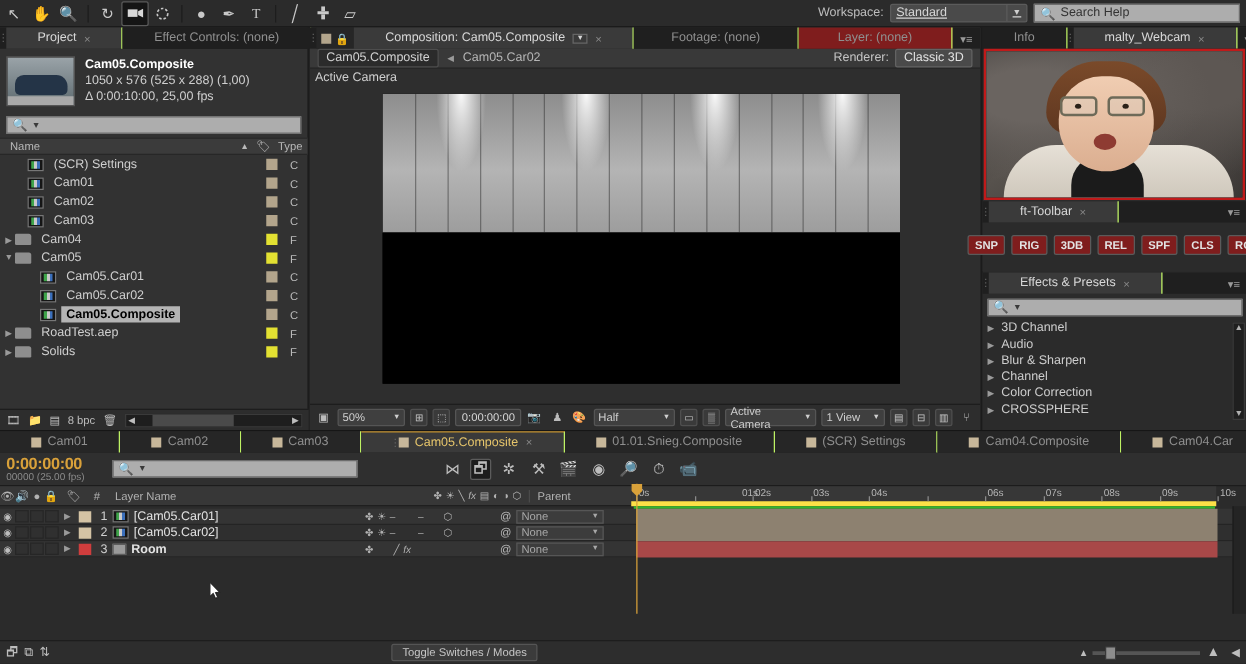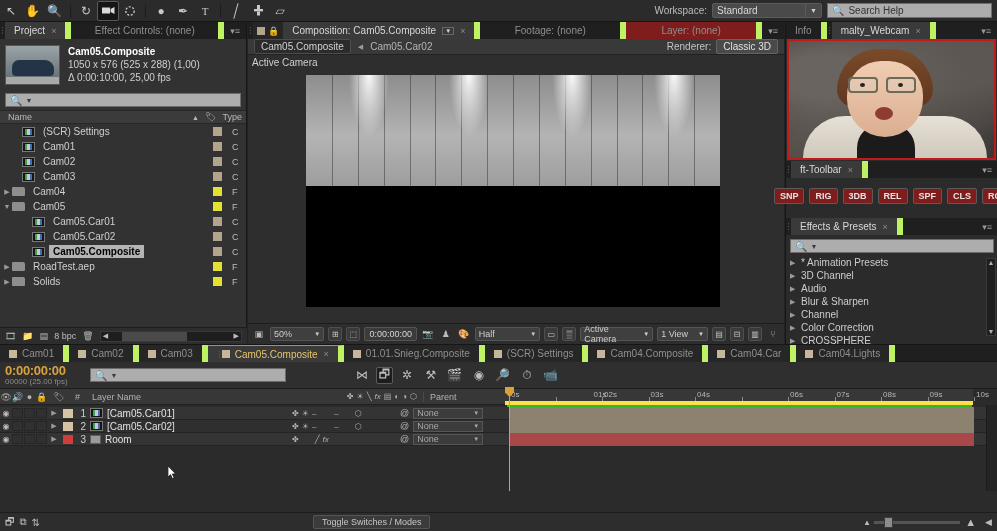--- a/index.html
+++ b/index.html
@@ -9,40 +9,40 @@
     font-family:"Liberation Sans", sans-serif;
     font-size:10px; color:#bdbdbd;
     -webkit-font-smoothing:none;
   }
   #app { position:relative; width:997px; height:531px; }
 
   
   .panel { position:absolute; background:#2a2a2a; }
   .tabbar { background:#1f1f1f; height:17px; display:flex; align-items:stretch; }
   .tab {
-    display:flex; align-items:center; padding:0 9px; height:17px;
+    display:flex; align-items:center; padding:0 25px; height:17px;
     font-size:10px; color:#8f8f8f; background:#262626;
-    border-right:6px solid #bef264; white-space:nowrap;
+    border-right:1px solid #bef264; white-space:nowrap;
   }
   .tab.active { background:#3a3a3a; color:#d8d8d8; }
   .tab .x { margin-left:6px; font-size:9px; color:#8b8b8b; }
   .grip { width:5px; display:flex; align-items:center; justify-content:center; color:#6a6a6a; font-size:8px; }
   .menu-ico { margin-left:auto; display:flex; align-items:center; gap:6px; padding:0 6px; color:#9a9a9a; font-size:9px; }
 
   
   #toolbar { position:absolute; left:0; top:0; width:997px; height:22px; background:#2b2b2b;
              border-bottom:1px solid #171717; display:flex; align-items:center; }
   .tool { width:22px; height:20px; display:flex; align-items:center; justify-content:center;
           color:#c9c9c9; font-size:12px; }
   .tool.sel { background:#151515; border:1px solid #5a5a5a; border-radius:2px; }
   .tsep { width:1px; height:14px; background:#1d1d1d; margin:0 4px; }
   #workspace-area { margin-left:auto; display:flex; align-items:center; gap:5px; padding-right:5px; }
   .ws-label { color:#bdbdbd; font-size:10px; }
   .combo { background:#4a4a4a; border:1px solid #5b5b5b; border-radius:2px; height:15px;
-           display:flex; align-items:center; padding:0 4px; color:#d6d6d6; font-size:10px; }
+           display:flex; align-items:center; padding:0 4px; color:#d6d6d6; font-size:10px;text-decoration:underline; }
   .combo .arr { margin-left:auto; padding-left:6px; font-size:7px; color:#cfcfcf;
                 border-left:1px solid #5b5b5b; height:13px; display:flex; align-items:center; padding-left:4px;}
   #search-help { width:165px; height:15px; background:#adadad; border:1px solid #6e6e6e;
                  display:flex; align-items:center; padding:0 4px; gap:4px; color:#333; font-size:10px; }
 
   
   #project { left:0; top:22px; width:247px; height:322px; background:#323232;
              border-right:1px solid #171717; }
   #proj-tabs { display:flex; height:17px; background:#1f1f1f; }
   #proj-header { height:50px; display:flex; padding:6px 5px 0 5px; gap:8px; }
@@ -536,24 +536,20 @@
         <div class="menu-ico">▾≡</div>
       </div>
       <div id="fx-search">
         <span>🔍</span>
         <span style="font-size:7px">▼</span>
         <span></span>
       </div>
       <div id="fx-list">
           <div class="fx-row">
             <span class="tw">▶</span>
-            <span>* Animation Presets</span>
-          </div>
-          <div class="fx-row">
-            <span class="tw">▶</span>
             <span>3D Channel</span>
           </div>
           <div class="fx-row">
             <span class="tw">▶</span>
             <span>Audio</span>
           </div>
           <div class="fx-row">
             <span class="tw">▶</span>
             <span>Blur &amp; Sharpen</span>
           </div>
@@ -754,21 +750,21 @@
         </div>
         <div class="row" style="top: 88px; background: rgb(52, 52, 52);">
           <span class="eye">◉</span>
           <span class="cell"></span>
           <span class="cell"></span>
           <span class="cell"></span>
           <span style="width: 12px; text-align: center; font-size: 7px; color: rgb(154, 154, 154);">▶</span>
           <span class="lcolor" style="background: rgb(207, 61, 61);"></span>
           <span class="idx">3</span>
           <span style="width: 11px; height: 9px; background: rgb(154, 154, 154); border: 1px solid rgb(93, 93, 93); margin-right: 4px; display: inline-block;"></span>
-          <span class="lname" style="font-weight: normal; text-align: center;">Room</span>
+          <span class="lname" style="font-weight: bold; text-align: center;">Room</span>
           <span style="position: absolute; left: 292px; display: flex; gap: 3px; font-size: 8px; color: rgb(176, 176, 176); align-items: center;">
             <span>✤</span>
             <span style="width: 10px;"></span>
             <span>╱</span>
             <span style="font-style: italic;">fx</span>
           </span>
           <span style="position: absolute; left: 400px; display: flex; align-items: center; gap: 4px;">
             <span style="font-size: 9px; color: rgb(183, 183, 183);">@</span>
             <span class="parent-combo">
               <span>None</span>

